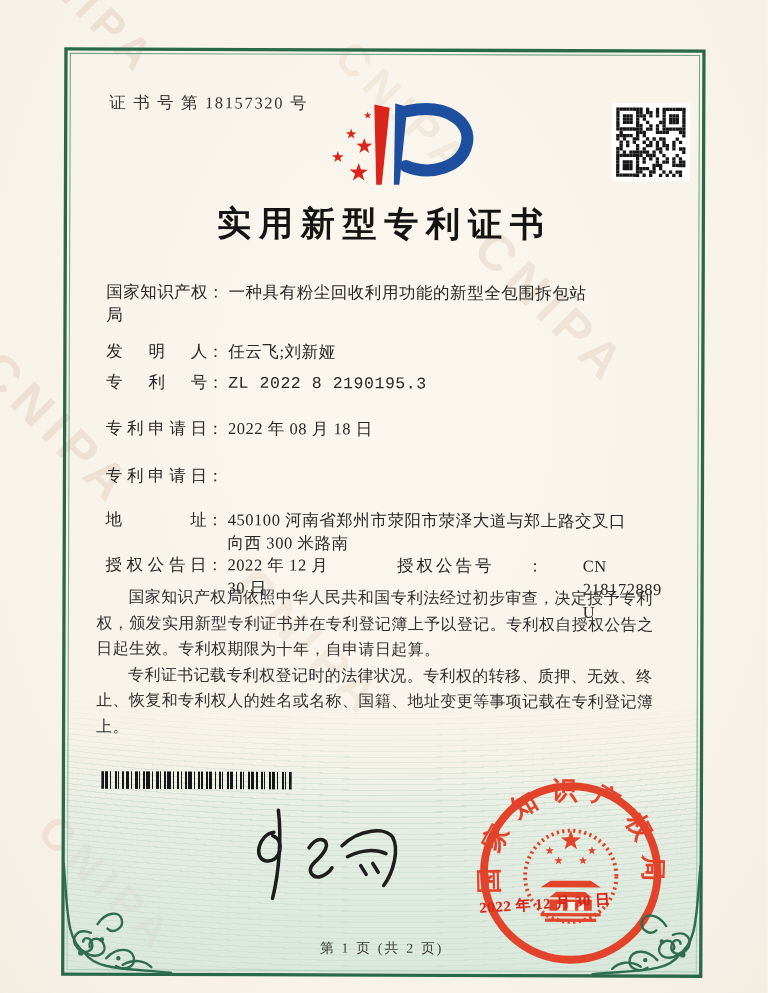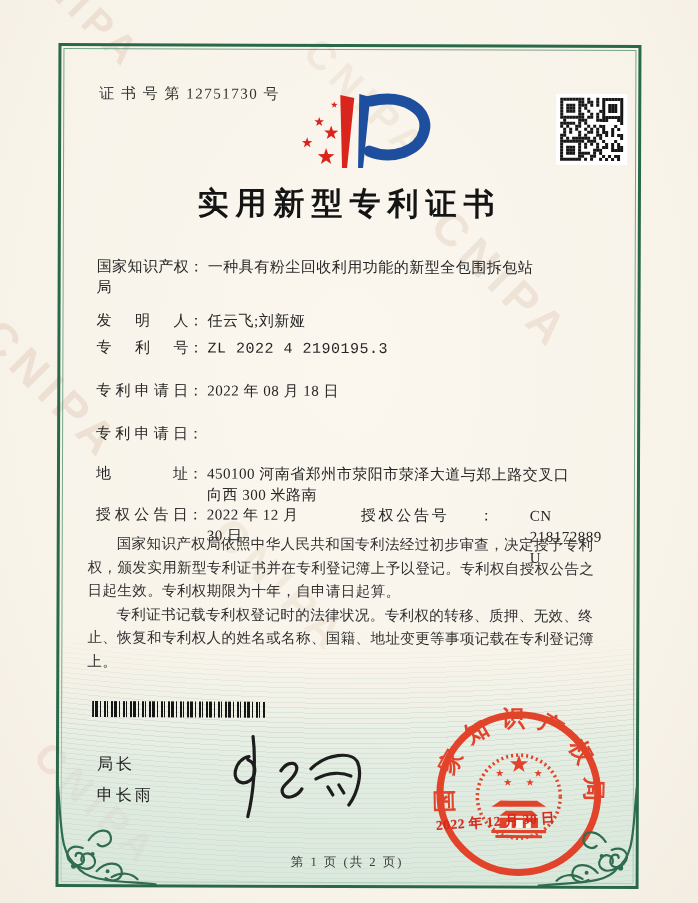--- a/index.html
+++ b/index.html
@@ -109,21 +109,21 @@
   <div class="frame">
 
     <div class="guilloche"></div>
 
     <svg width="0" height="0" style="position:absolute">
       <defs>
         <path id="star" d="M0,-10 L2.35,-3.24 L9.51,-3.09 L3.8,1.24 L5.88,8.09 L0,4 L-5.88,8.09 L-3.8,1.24 L-9.51,-3.09 L-2.35,-3.24 Z"></path>
       </defs>
     </svg>
 
-    <div class="cert-no">证 书 号 第 12751730 号</div>
+    <div class="cert-no">证 书 号 第 18157320 号</div>
 
     <svg class="logo" viewBox="0 0 176 86" aria-hidden="true">
       <g fill="#d9251c">
         <use href="#star" transform="translate(60,16) scale(0.35)"></use>
         <use href="#star" transform="translate(45,33) scale(0.5)"></use>
         <use href="#star" transform="translate(57,44) scale(0.75)"></use>
         <use href="#star" transform="translate(33,54) scale(0.55)"></use>
         <use href="#star" transform="translate(52,68) scale(0.88)"></use>
         <path d="M66,6 L80,9 L73,79 L68,79 Z"></path>
       </g>
@@ -586,21 +586,21 @@
         <span class="fvalue">一种具有粉尘回收利用功能的新型全包围拆包站</span>
       </div>
       <div class="frow r2">
         <span class="flabel">发明人</span>
           <span class="fcolon">：</span>
         <span class="fvalue">任云飞;刘新娅</span>
       </div>
       <div class="frow r3">
         <span class="flabel">专利号</span>
           <span class="fcolon">：</span>
-        <span class="fvalue">ZL 2022 4 2190195.3</span>
+        <span class="fvalue">ZL 2022 8 2190195.3</span>
       </div>
       <div class="frow r4">
         <span class="flabel">专利申请日</span>
           <span class="fcolon">：</span>
         <span class="fvalue">2022 年 08 月 18 日</span>
       </div>
       <div class="frow r5">
         <span class="flabel">专利申请日</span>
           <span class="fcolon">：</span>
       </div>
@@ -623,24 +623,20 @@
       </div>
     </div>
 
     <div class="body-text">
       <p>国家知识产权局依照中华人民共和国专利法经过初步审查，决定授予专利权，颁发实用新型专利证书并在专利登记簿上予以登记。专利权自授权公告之日起生效。专利权期限为十年，自申请日起算。</p>
       <p>专利证书记载专利权登记时的法律状况。专利权的转移、质押、无效、终止、恢复和专利权人的姓名或名称、国籍、地址变更等事项记载在专利登记簿上。</p>
     </div>
 
     <div class="barcode"></div>
 
-    <div class="signer">
-      <div>局长</div>
-      <div>申长雨</div>
-    </div>
 
     <svg class="signature" viewBox="0 0 185 100" aria-hidden="true">
       <g fill="none" stroke="#1d1d1d" stroke-width="3.2" stroke-linecap="round" stroke-linejoin="round">
         <path d="M60,30 C46,32 41,54 53,56 C66,58 71,38 59,33"></path>
         <path d="M64,10 C67,34 65,66 59,90"></path>
         <path d="M92,44 C100,32 111,36 107,45 C103,55 90,59 94,67 C98,74 109,69 113,62"></path>
         <path d="M122,42 C138,26 162,25 168,34 C174,45 169,66 160,78"></path>
         <path d="M127,52 C140,45 153,45 162,49"></path>
         <path d="M139,60 l5,8"></path>
         <path d="M150,58 l5,8"></path>

